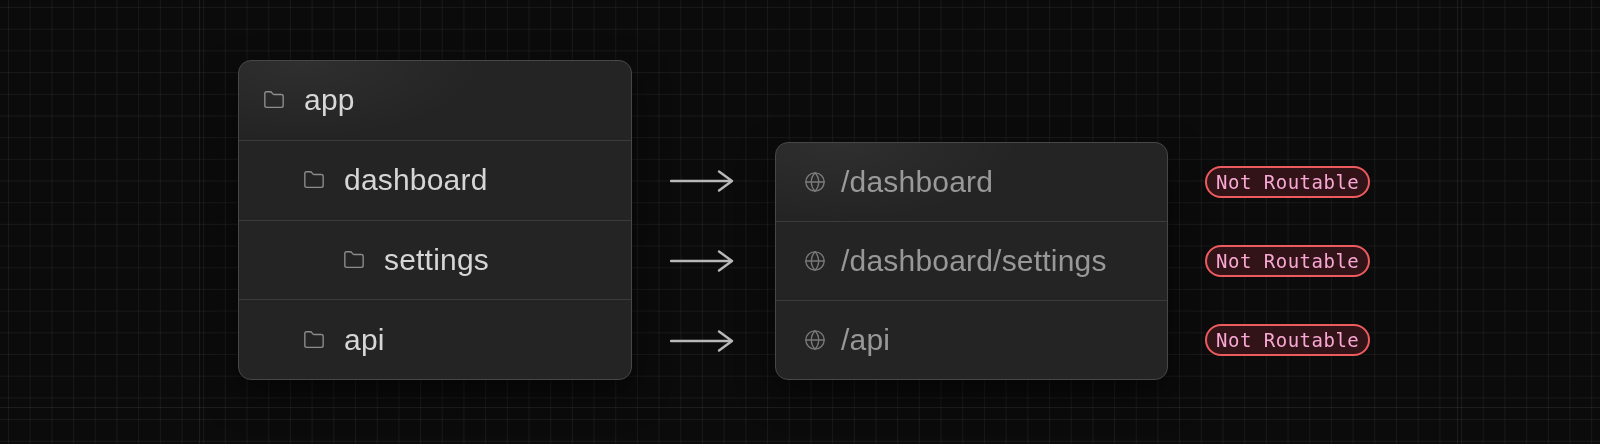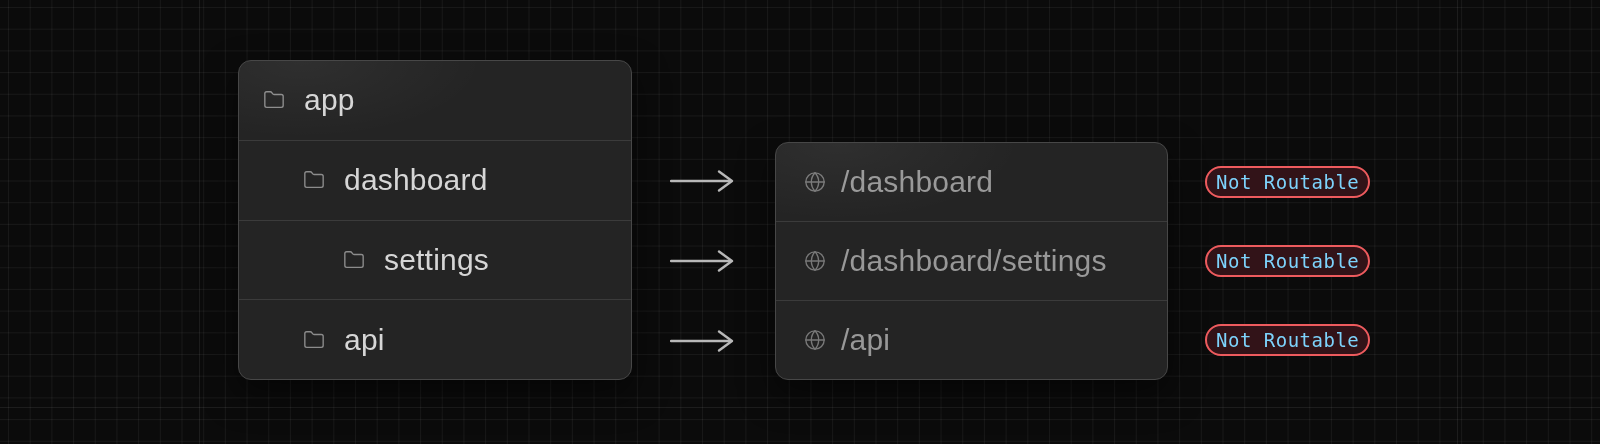--- a/index.html
+++ b/index.html
@@ -79,21 +79,21 @@
   .badge {
     position: absolute;
     left: 1205px;
     height: 32px;
     display: flex;
     align-items: center;
     padding: 0 9px;
     border: 2px solid #ee5b5e;
     border-radius: 16px;
     background: #321318;
-    color: #7dd3fc;
+    color: #f9a8d4;
     font-family: "DejaVu Sans Mono", monospace;
     font-size: 19px;
     letter-spacing: 0.5px;
     white-space: nowrap;
   }
   .badge.b1 { top: 166px; }
   .badge.b2 { top: 245px; }
   .badge.b3 { top: 324px; }
 </style>
 </head>

